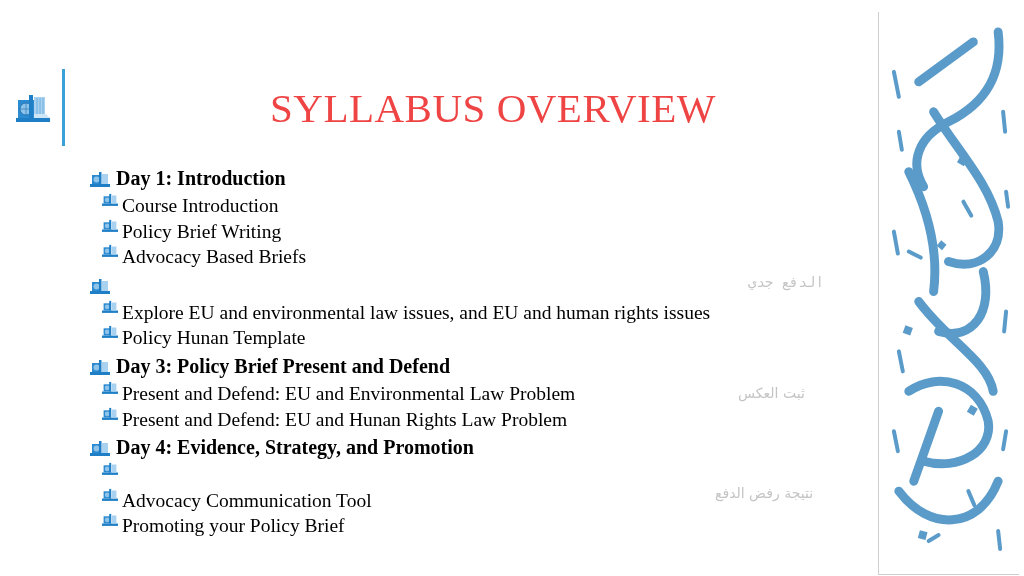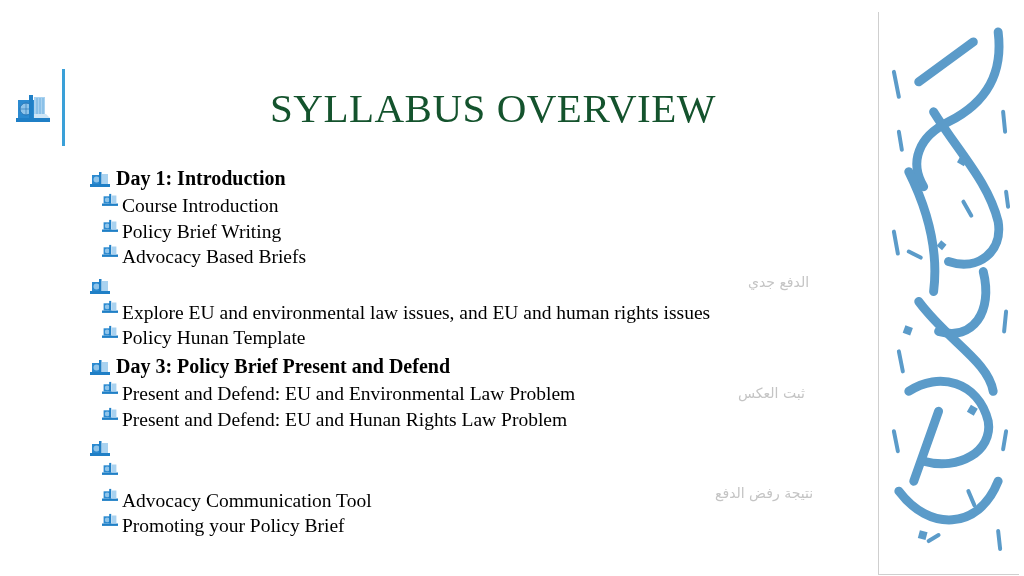--- a/index.html
+++ b/index.html
@@ -4,21 +4,21 @@
   <style>
     * { box-sizing: border-box; margin: 0; padding: 0; }
     html, body { width: 1024px; height: 576px; overflow: hidden; background: #ffffff; }
     body { position: relative; font-family: "Liberation Serif", "DejaVu Serif", serif; color: #000; }
 
     .logo { position: absolute; left: 14px; top: 92px; width: 38px; height: 32px; }
     .vrule { position: absolute; left: 62px; top: 69px; width: 3px; height: 77px; background: #3aa0d8; }
 
     .title {
       position: absolute; left: 0; top: 84px; width: 986px; text-align: center;
-      font-size: 41px; letter-spacing: 0.5px; color: #14532d; font-weight: normal;
+      font-size: 41px; letter-spacing: 0.5px; color: #ef4444; font-weight: normal;
     }
 
     .outline { position: absolute; left: 90px; top: 163px; width: 760px; }
     .day { display: flex; align-items: center; height: 30px; }
     .day .txt { font-size: 20px; font-weight: bold; line-height: 30px; }
     .day .bullet { width: 20px; height: 16px; margin-right: 6px; margin-top: 2px; }
     .item { display: flex; align-items: flex-start; height: 25.6px; padding-left: 12px; }
     .item .txt { font-size: 19.5px; line-height: 25px; }
     .item .bullet { width: 16px; height: 13px; margin-right: 4px; }
 
@@ -162,20 +162,21 @@
   </div>
 
   <div class="day">
     <svg class="bullet" viewBox="0 0 20 16">
         <rect x="0" y="13" width="20" height="3" fill="#1f7fc6"></rect>
         <rect x="2" y="4" width="9" height="9" fill="#2b8ad0"></rect>
         <circle cx="6.5" cy="8.5" r="3" fill="#8fc4ea"></circle>
         <rect x="9" y="1" width="2.5" height="12" fill="#1f7fc6"></rect>
         <rect x="12" y="3" width="6" height="10" fill="#a9d2f0"></rect>
       </svg>
+    <span class="txt">Day 4: Evidence, Strategy, and Promotion</span>
   </div>
   <div class="item">
     <svg class="bullet" viewBox="0 0 20 16">
         <rect x="0" y="13" width="20" height="3" fill="#1f7fc6"></rect>
         <rect x="2" y="4" width="9" height="9" fill="#2b8ad0"></rect>
         <circle cx="6.5" cy="8.5" r="3" fill="#8fc4ea"></circle>
         <rect x="9" y="1" width="2.5" height="12" fill="#1f7fc6"></rect>
         <rect x="12" y="3" width="6" height="10" fill="#a9d2f0"></rect>
       </svg>
   </div>
@@ -194,21 +195,21 @@
         <rect x="0" y="13" width="20" height="3" fill="#1f7fc6"></rect>
         <rect x="2" y="4" width="9" height="9" fill="#2b8ad0"></rect>
         <circle cx="6.5" cy="8.5" r="3" fill="#8fc4ea"></circle>
         <rect x="9" y="1" width="2.5" height="12" fill="#1f7fc6"></rect>
         <rect x="12" y="3" width="6" height="10" fill="#a9d2f0"></rect>
       </svg>
     <span class="txt">Promoting your Policy Brief</span>
   </div>
 </div>
 
-<div class="arabic" style="left:748px; top:274px;">الدفع جدي</div>
+<div class="arabic" style="left:748px; top:274px;font-family:Liberation Mono, monospace;">الدفع جدي</div>
 <div class="arabic" style="left:738px; top:385px;">ثبت العكس</div>
 <div class="arabic" style="left:715px; top:485px;">نتيجة رفض الدفع</div>
 
 <div class="side-panel">
   <svg viewBox="0 0 141 563" preserveAspectRatio="none">
     <g fill="none" stroke="#5b9bc9" stroke-linecap="round" stroke-width="9">
       <path d="M120 20 C 125 60, 110 90, 70 110 C 40 125, 30 150, 45 175"></path>
       <path d="M95 30 L 40 70"></path>
       <path d="M55 100 C 80 140, 110 170, 120 210 C 125 240, 100 260, 70 250"></path>
       <path d="M30 160 C 50 200, 60 240, 55 280"></path>

